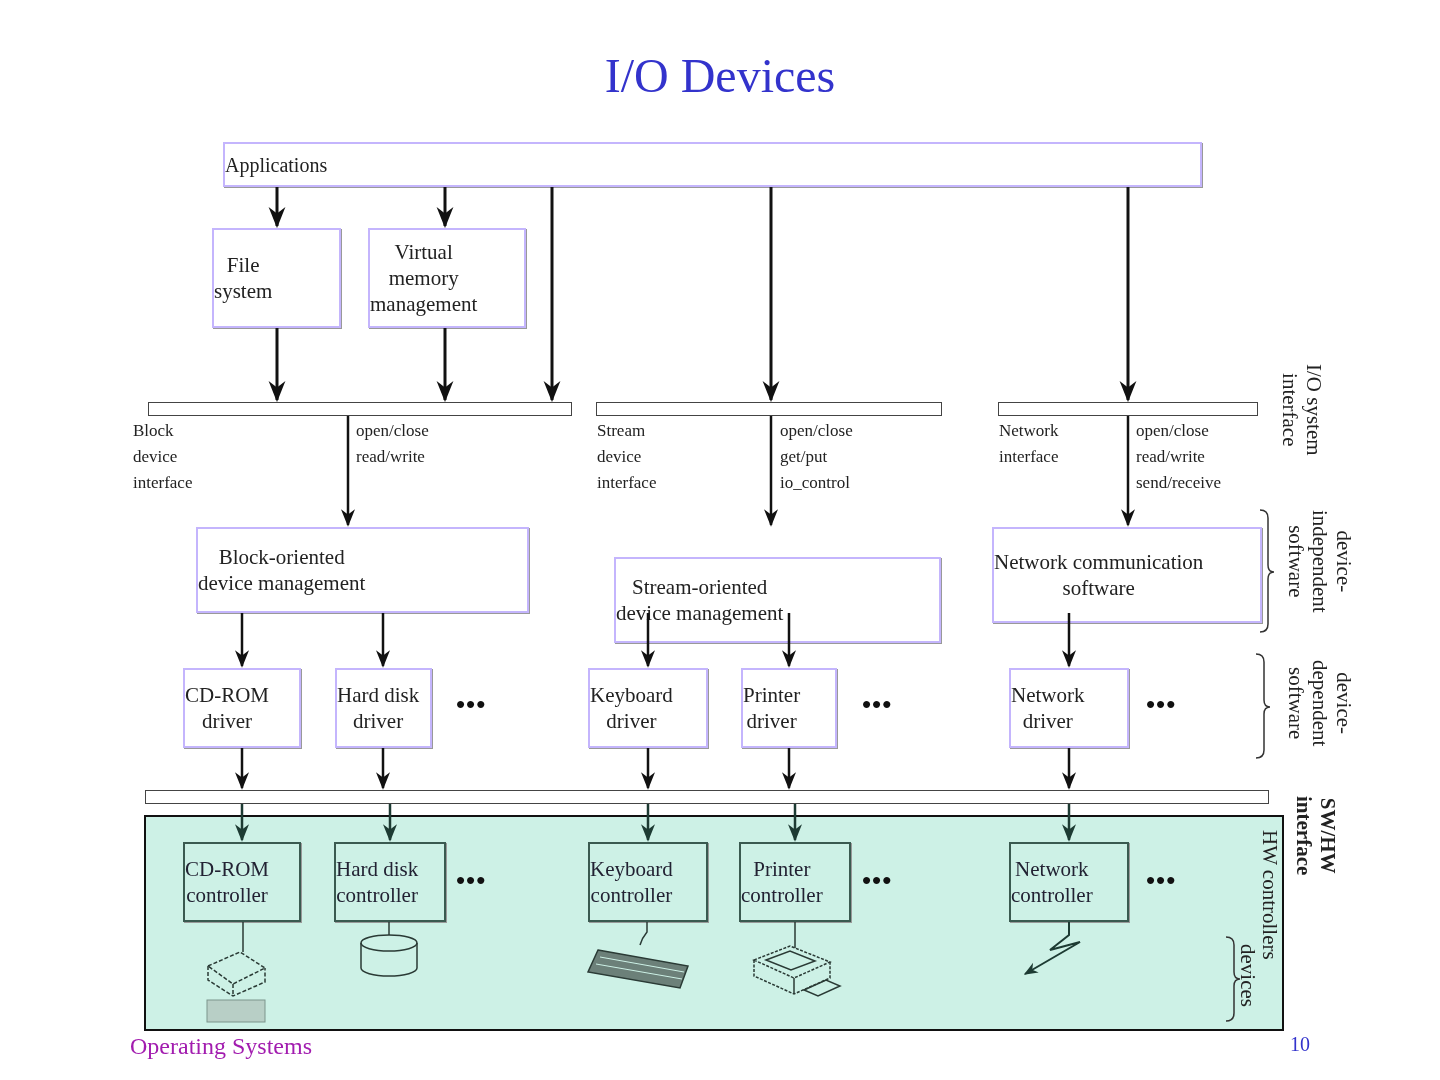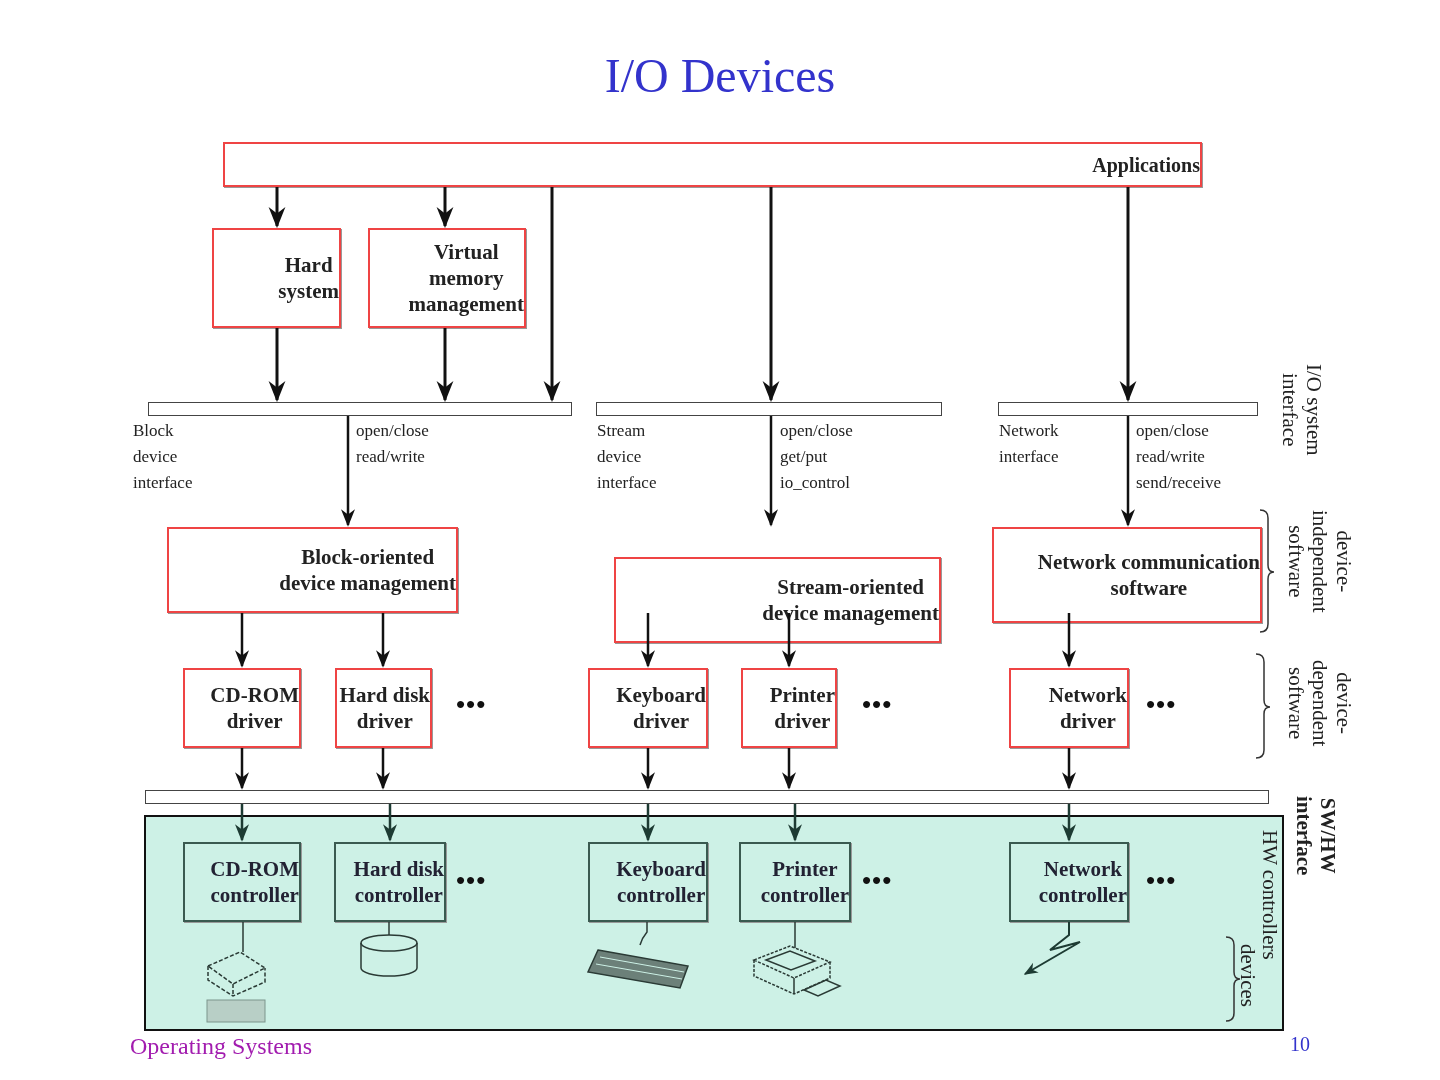--- a/index.html
+++ b/index.html
@@ -1,41 +1,41 @@
 <!DOCTYPE html>
 <html><head>
 <meta charset="utf-8">
 <style>
   html, body { margin:0; padding:0; background:#ffffff; }
   body { width:1440px; height:1080px; position:relative; overflow:hidden; font-family:"Liberation Serif", "DejaVu Serif", serif; }
   .slide-title { position:absolute; left:0; top:52px; width:1440px; text-align:center; font-size:48px; color:#3333cc; line-height:1; }
   .footer-left { position:absolute; left:130px; top:1033px; font-size:24px; color:#a21caf; }
   .footer-right { position:absolute; left:1290px; top:1033px; font-size:20px; color:#3333cc; }
-  .box { position:absolute; border:2px solid #ef4444; background:#fff; display:flex; align-items:center; justify-content:flex-end; text-align:center; font-size:21px; line-height:26px; color:#222; box-sizing:border-box; box-shadow:1px 1px 0 #999;font-weight:bold; }
+  .box { position:absolute; border:2px solid #c4b5fd; background:#fff; display:flex; align-items:center; justify-content:flex-start; text-align:center; font-size:21px; line-height:26px; color:#222; box-sizing:border-box; box-shadow:1px 1px 0 #999; }
   .box.hw { background:transparent; border-color:#3a5a50; color:#223; }
   .bar { position:absolute; border:1.5px solid #444; background:#fff; box-sizing:border-box; }
   .lbl { position:absolute; font-size:17px; line-height:26px; color:#222; white-space:pre; }
   .dots { position:absolute; font-size:26px; font-weight:bold; color:#111; letter-spacing:1px; }
   .hw-area { position:absolute; left:144px; top:815px; width:1140px; height:216px; background:#cdf1e6; border:2px solid #111; box-sizing:border-box; }
   svg.wires { position:absolute; left:0; top:0; width:1440px; height:1080px; pointer-events:none; }
   .side { position:absolute; font-size:21px; line-height:24px; color:#222; transform:rotate(90deg); transform-origin:left top; white-space:pre; text-align:center; }
 </style>
 </head>
 <body>
 
 <div class="slide-title">I/O Devices</div>
 
 <div class="hw-area"></div>
 
 <div class="box" style="left:223px;top:142px;width:979px;height:45px;font-size:20px;">
   <span>Applications</span>
 </div>
 
 <div class="box" style="left:212px;top:228px;width:129px;height:100px;white-space:pre;">
-  <span>Hard
+  <span>File
 system</span>
 </div>
 <div class="box" style="left:368px;top:228px;width:158px;height:100px;white-space:pre;">
   <span>Virtual
 memory
 management</span>
 </div>
 
 <div class="bar" style="left:148px;top:402px;width:424px;height:14px;"></div>
 <div class="bar" style="left:596px;top:402px;width:346px;height:14px;"></div>
@@ -51,21 +51,21 @@
 interface</div>
 <div class="lbl" style="left:780px;top:418px;">open/close
 get/put
 io_control</div>
 <div class="lbl" style="left:999px;top:418px;">Network
 interface</div>
 <div class="lbl" style="left:1136px;top:418px;">open/close
 read/write
 send/receive</div>
 
-<div class="box" style="left:167px;top:527px;width:291px;height:86px;white-space:pre;">
+<div class="box" style="left:196px;top:527px;width:333px;height:86px;white-space:pre;">
   <span>Block-oriented
 device management</span>
 </div>
 <div class="box" style="left:614px;top:527px;width:327px;height:86px;white-space:pre;margin-top:30px;">
   <span>Stream-oriented
 device management</span>
 </div>
 <div class="box" style="left:992px;top:527px;width:270px;height:96px;white-space:pre;">
   <span>Network communication
 software</span>

